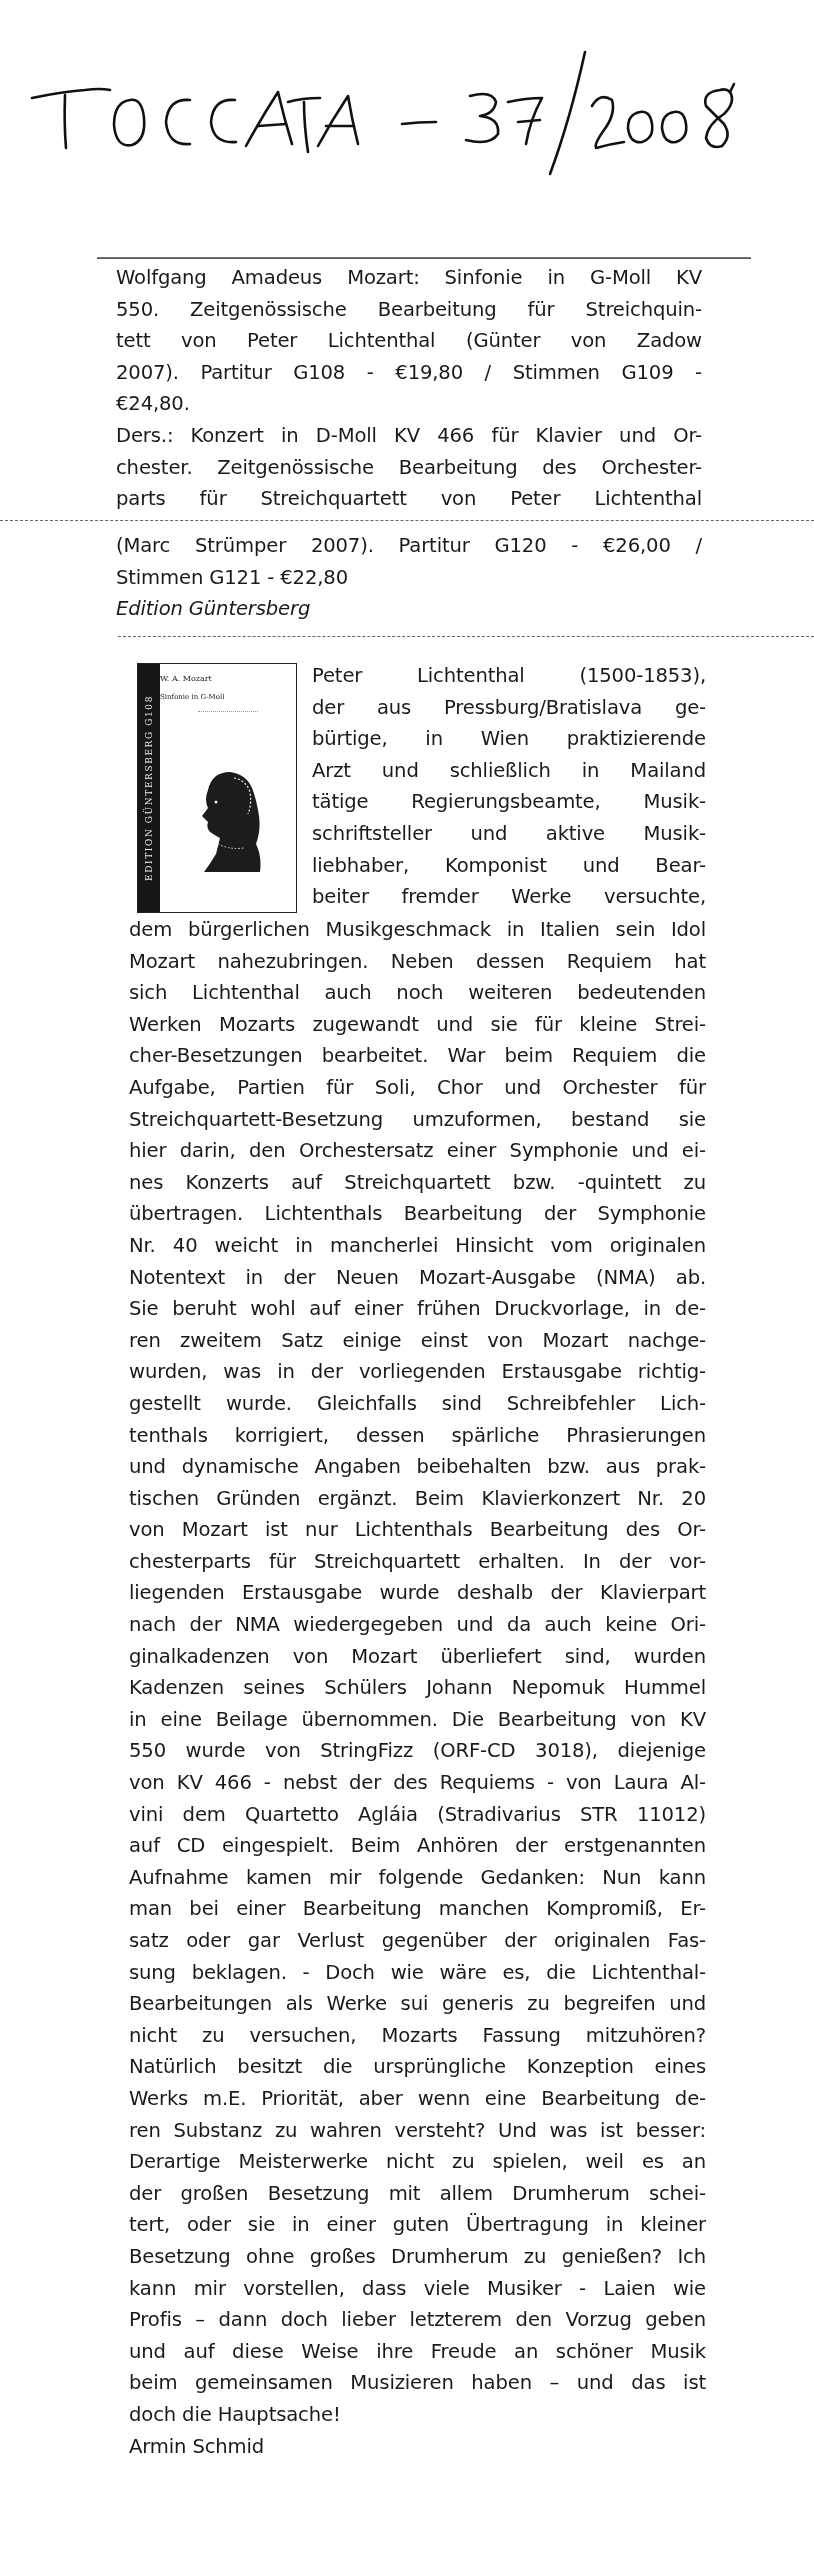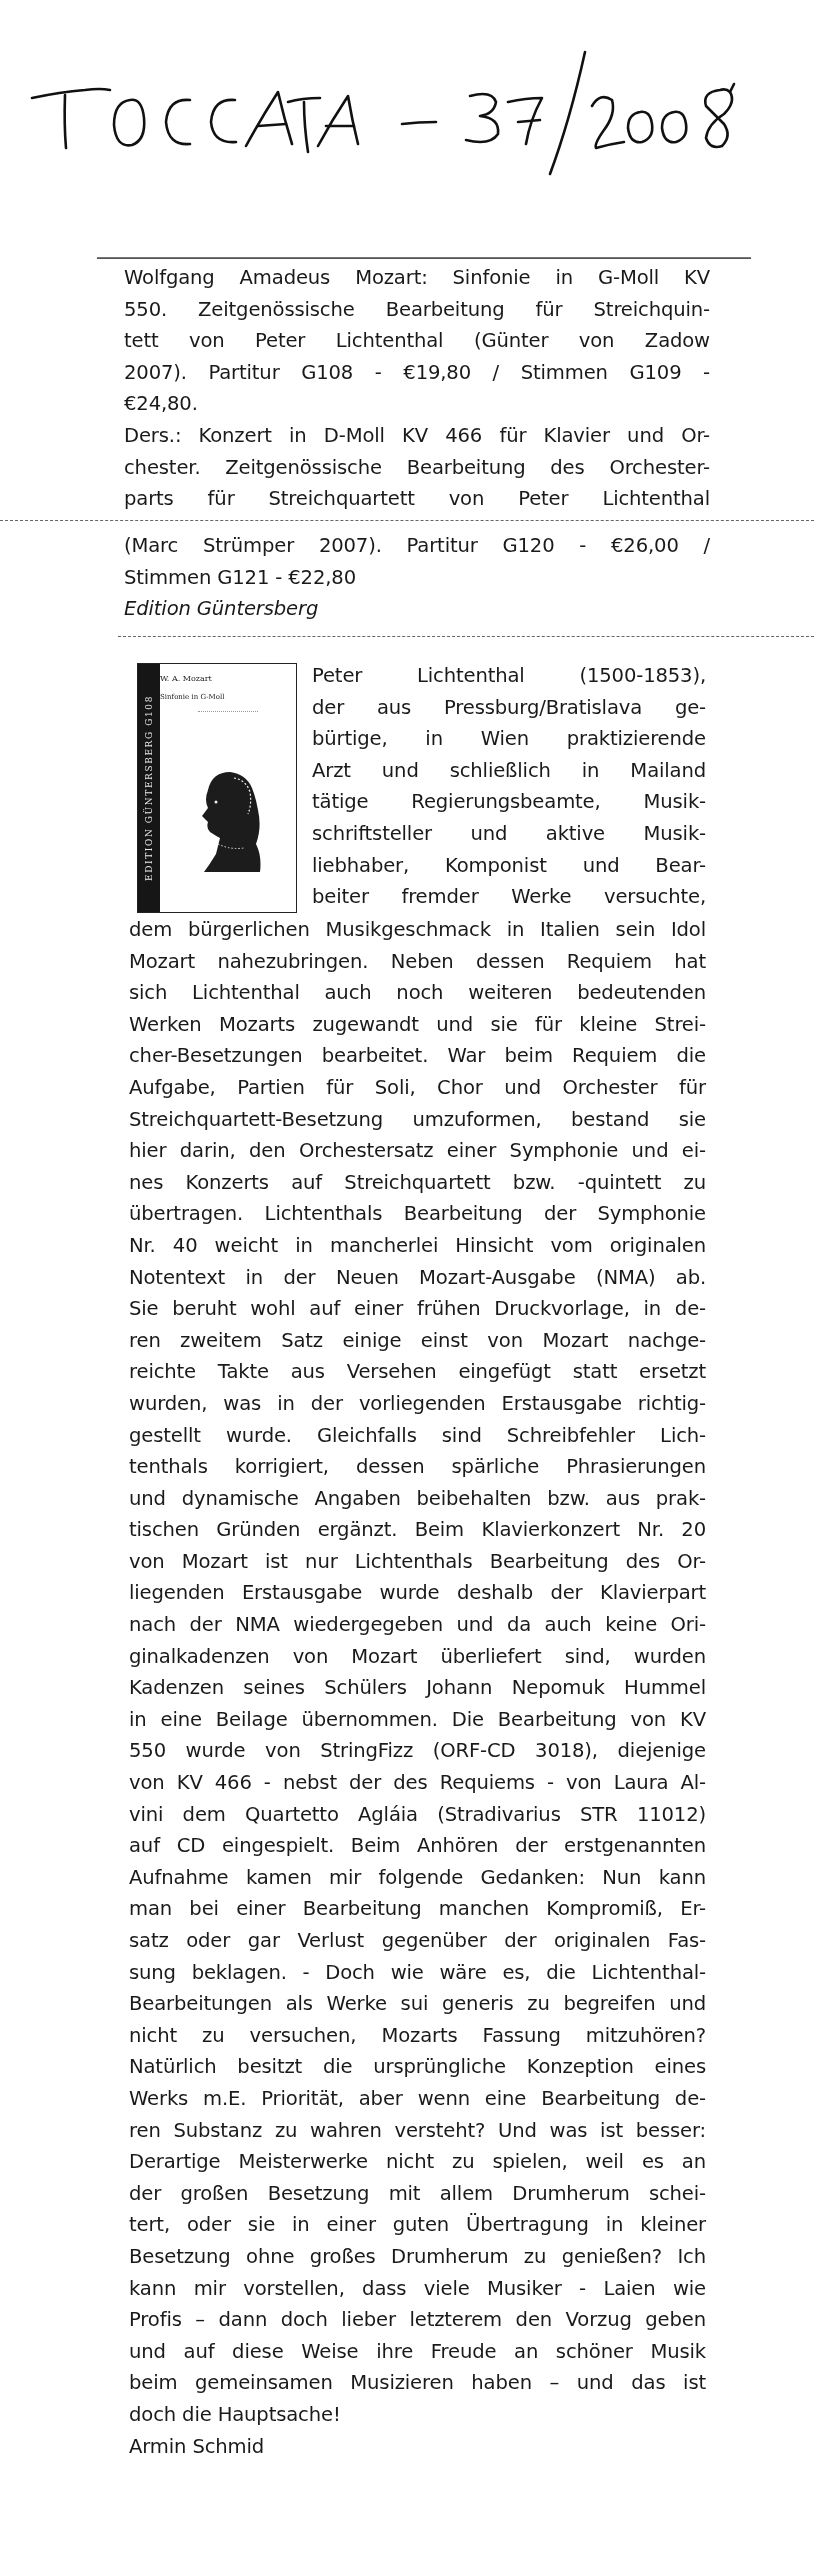--- a/index.html
+++ b/index.html
@@ -36,21 +36,21 @@
       background: #555;
       border-top: 1px solid #777;
     }
     .rule.dashed {
       background: none;
       border-top: 1.5px dashed #666;
     }
 
     .text-block {
       position: absolute;
-      left: 124px;
+      left: 116px;
       width: 586px;
       font-size: 19.6px;
       line-height: 31.6px;
       letter-spacing: -0.15px;
     }
     .line {
       display: block;
       white-space: nowrap;
       text-align: justify;
       text-align-last: justify;
@@ -238,27 +238,27 @@
   <span class="line">cher-Besetzungen bearbeitet. War beim Requiem die</span>
   <span class="line">Aufgabe, Partien für Soli, Chor und Orchester für</span>
   <span class="line">Streichquartett-Besetzung umzuformen, bestand sie</span>
   <span class="line">hier darin, den Orchestersatz einer Symphonie und ei-</span>
   <span class="line">nes Konzerts auf Streichquartett bzw. -quintett zu</span>
   <span class="line">übertragen. Lichtenthals Bearbeitung der Symphonie</span>
   <span class="line">Nr. 40 weicht in mancherlei Hinsicht vom originalen</span>
   <span class="line">Notentext in der Neuen Mozart-Ausgabe (NMA) ab.</span>
   <span class="line">Sie beruht wohl auf einer frühen Druckvorlage, in de-</span>
   <span class="line">ren zweitem Satz einige einst von Mozart nachge-</span>
-  <span class="line">reichte Takte aus Versehen eingefügt statt ersetzt</span>
   <span class="line">wurden, was in der vorliegenden Erstausgabe richtig-</span>
   <span class="line">gestellt wurde. Gleichfalls sind Schreibfehler Lich-</span>
   <span class="line">tenthals korrigiert, dessen spärliche Phrasierungen</span>
   <span class="line">und dynamische Angaben beibehalten bzw. aus prak-</span>
   <span class="line">tischen Gründen ergänzt. Beim Klavierkonzert Nr. 20</span>
   <span class="line">von Mozart ist nur Lichtenthals Bearbeitung des Or-</span>
+  <span class="line">chesterparts für Streichquartett erhalten. In der vor-</span>
   <span class="line">liegenden Erstausgabe wurde deshalb der Klavierpart</span>
   <span class="line">nach der NMA wiedergegeben und da auch keine Ori-</span>
   <span class="line">ginalkadenzen von Mozart überliefert sind, wurden</span>
   <span class="line">Kadenzen seines Schülers Johann Nepomuk Hummel</span>
   <span class="line">in eine Beilage übernommen. Die Bearbeitung von KV</span>
   <span class="line">550 wurde von StringFizz (ORF-CD 3018), diejenige</span>
   <span class="line">von KV 466 - nebst der des Requiems - von Laura Al-</span>
   <span class="line">vini dem Quartetto Agláia (Stradivarius STR 11012)</span>
   <span class="line">auf CD eingespielt. Beim Anhören der erstgenannten</span>
   <span class="line">Aufnahme kamen mir folgende Gedanken: Nun kann</span>

